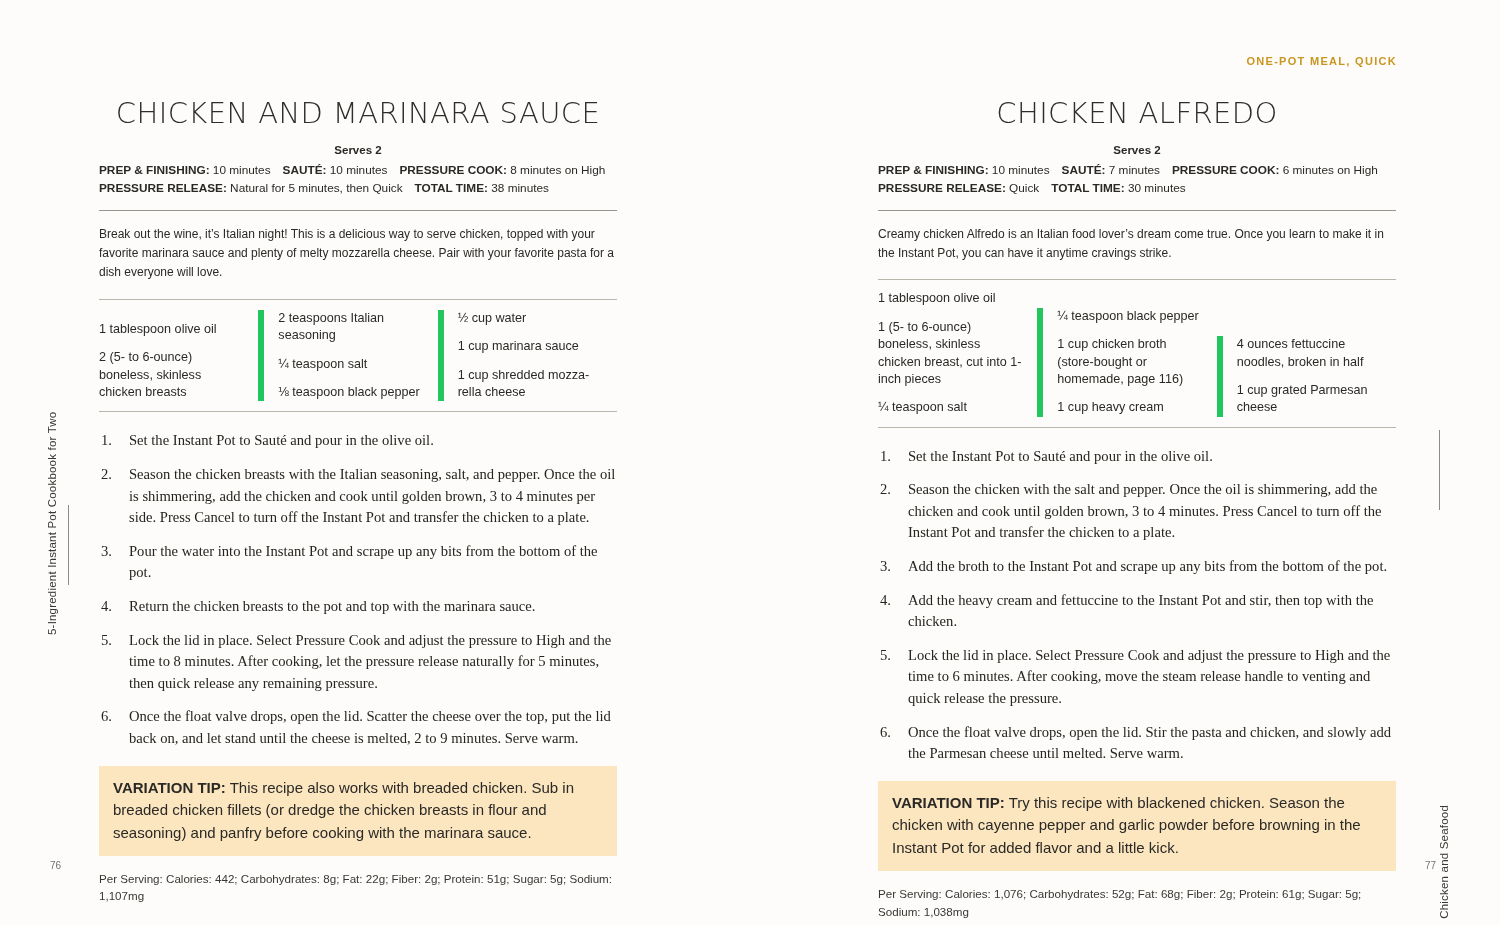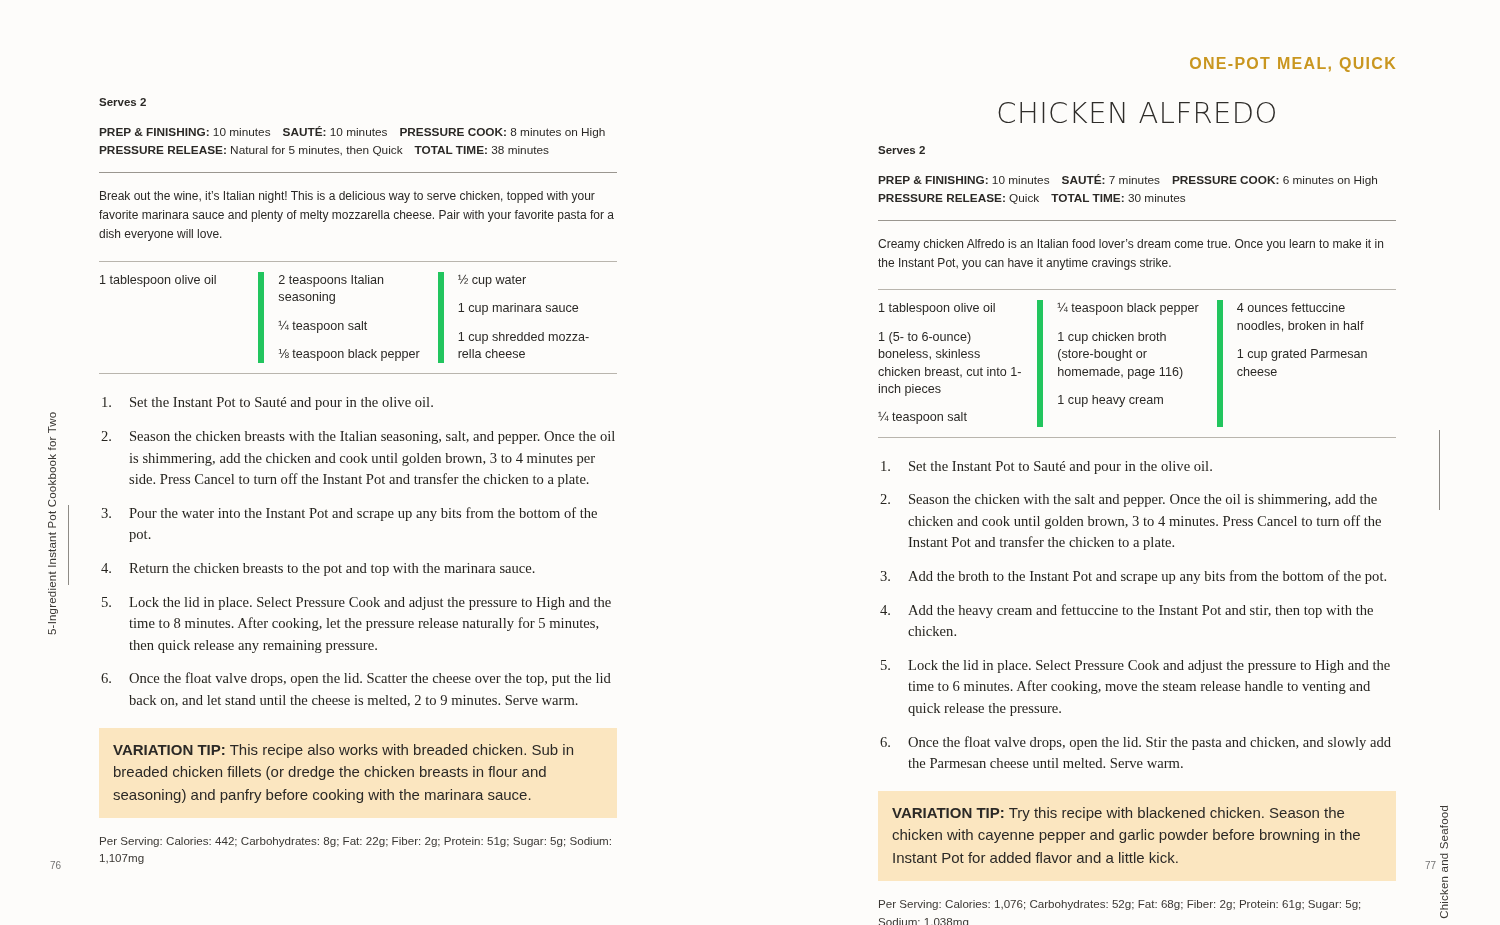--- a/index.html
+++ b/index.html
@@ -64,21 +64,21 @@
     font-size: 10px;
     color: #737373;
   }
   .folio-left  { left: 50px; }
   .folio-right { right: 64px; margin-left: 33px; }
 
   .kicker {
     position: absolute;
     top: 55px;
     right: 103px;
-    font-size: 16px;
+    font-size: 11px;
     font-weight: bold;
     letter-spacing: 1.3px;
     color: #c9961f;
   }
 
   .content {
     position: absolute;
     top: 96px;
   }
   .content-left  { left: 99px;  width: 518px; }
@@ -88,23 +88,24 @@
     margin: 0 0 14px 0;
     font-family: "DejaVu Sans", sans-serif;
     font-weight: 300;
     font-size: 29px;
     letter-spacing: 0.4px;
     color: #2f2d2a;
     text-align: center;
     white-space: nowrap;
   }
   .serves {
+    text-align: center;
     font-size: 11.5px;
     font-weight: bold;
-    margin-bottom: 15px;
+    margin-bottom: 5px;
     color: #2b2926;
   }
   .meta-line {
     text-align: left;
     font-size: 11.8px;
     line-height: 1.55;
     color: #2b2926;
   }
   .meta-line b { font-weight: bold; }
   .meta-sep { display: inline-block; width: 12px; }
@@ -118,20 +119,21 @@
     color: #2b2926;
     margin-bottom: 16px;
   }
 
   .ing-table {
     display: flex;
     border-top: 1px solid #b9b5ad;
     border-bottom: 1px solid #b9b5ad;
     padding: 10px 0 10px 0;
     margin-bottom: 18px;
+    align-items: flex-end;
   }
   .ing-col {
     flex: 1;
     padding: 0 14px;
     box-sizing: border-box;
   }
   .ing-col + .ing-col { border-left: 6px solid #22c55e; }
   .ing-col:first-child { padding-left: 0; }
   .ing-item {
     font-size: 12.6px;
@@ -188,20 +190,21 @@
 
 <div class="page">
   <div class="spread">
 
     <div class="leaf leaf-left">
       <div class="vrule vrule-left"></div>
       <div class="vert vert-left">5-Ingredient Instant Pot Cookbook for Two</div>
       <div class="folio folio-left">76</div>
 
       <div class="content content-left">
+        <h1 class="recipe-title">CHICKEN AND MARINARA SAUCE</h1>
         <div class="serves">Serves 2</div>
 
         <div class="meta-line">
           <b>PREP &amp; FINISHING:</b>
           <span>10 minutes</span><span class="meta-sep"></span><b>SAUTÉ:</b>
           <span>10 minutes</span><span class="meta-sep"></span><b>PRESSURE COOK:</b>
           <span>8 minutes on High</span>
         </div>
         <div class="meta-line">
           <b>PRESSURE RELEASE:</b>
@@ -209,20 +212,21 @@
           <span>38 minutes</span>
         </div>
 
         <div class="rule"></div>
 
         <p class="intro">Break out the wine, it’s Italian night! This is a delicious way to serve chicken, topped with your favorite marinara sauce and plenty of melty mozzarella cheese. Pair with your favorite pasta for a dish everyone will love.</p>
 
         <div class="ing-table">
           <div class="ing-col">
             <div class="ing-item">1 tablespoon olive oil</div>
+            <div class="ing-item">2 (5- to 6-ounce) boneless, skinless chicken breasts</div>
           </div>
           <div class="ing-col">
             <div class="ing-item">2 teaspoons Italian seasoning</div>
             <div class="ing-item">¼ teaspoon salt</div>
             <div class="ing-item">⅛ teaspoon black pepper</div>
           </div>
           <div class="ing-col">
             <div class="ing-item">½ cup water</div>
             <div class="ing-item">1 cup marinara sauce</div>
             <div class="ing-item">1 cup shredded mozza-rella cheese</div>

